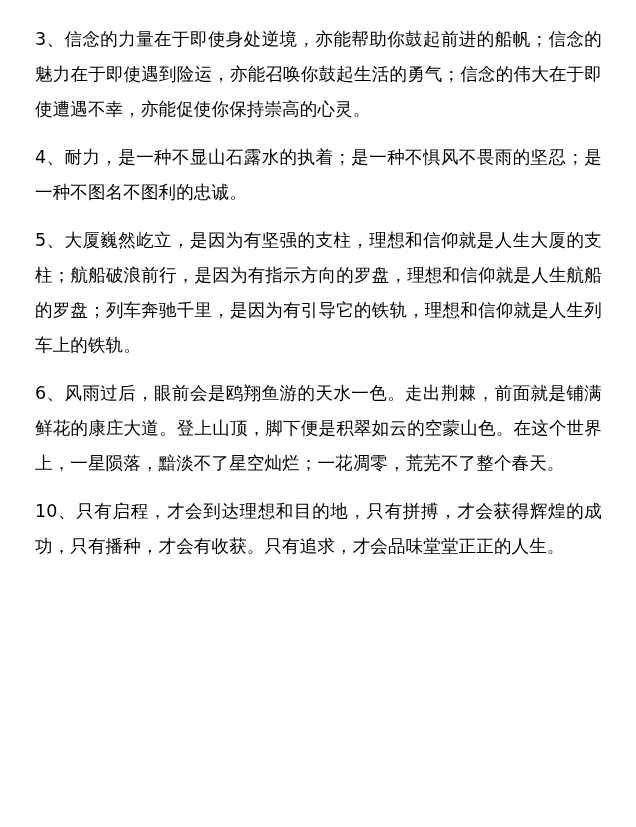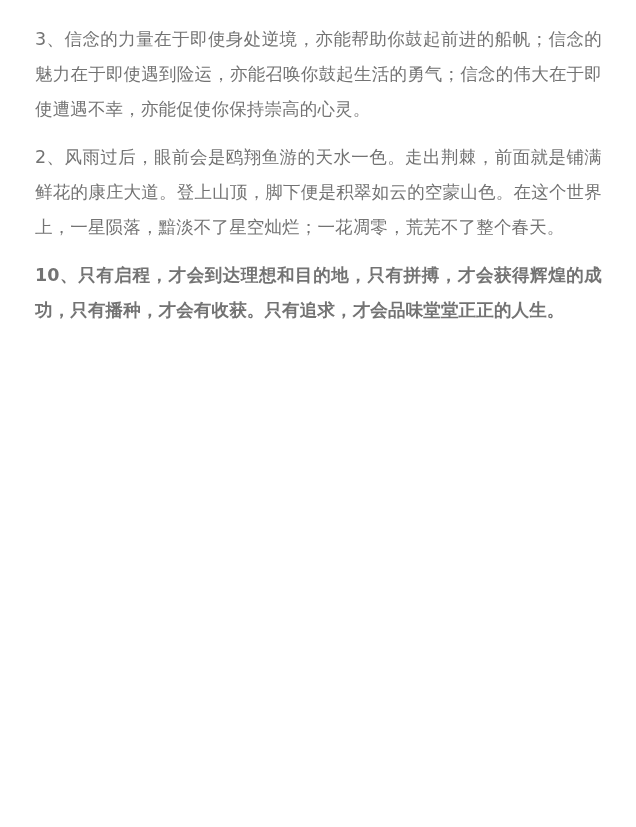--- a/index.html
+++ b/index.html
@@ -15,34 +15,35 @@
   }
   #article {
     box-sizing: border-box;
     width: 636px;
     height: 827px;
     padding: 22px 34px 10px 35px;
     background: #ffffff;
   }
   .para {
     margin: 0 0 13px 0;
-    color: #737373;
+    color: #000000;
     font-size: 17.5px;
     line-height: 35px;
     letter-spacing: 0.15px;
     text-align: justify;
     text-justify: inter-ideograph;
     word-break: break-all;
     -webkit-font-smoothing: antialiased;
   }
   .para:last-child {
     margin-bottom: 0;
-    font-weight: bold;
   }
 </style>
 </head>
 <body>
 
 <div id="article">
   <p class="para">3、信念的力量在于即使身处逆境，亦能帮助你鼓起前进的船帆；信念的魅力在于即使遇到险运，亦能召唤你鼓起生活的勇气；信念的伟大在于即使遭遇不幸，亦能促使你保持崇高的心灵。</p>
-  <p class="para">2、风雨过后，眼前会是鸥翔鱼游的天水一色。走出荆棘，前面就是铺满鲜花的康庄大道。登上山顶，脚下便是积翠如云的空蒙山色。在这个世界上，一星陨落，黯淡不了星空灿烂；一花凋零，荒芜不了整个春天。</p>
+  <p class="para">4、耐力，是一种不显山石露水的执着；是一种不惧风不畏雨的坚忍；是一种不图名不图利的忠诚。</p>
+  <p class="para">5、大厦巍然屹立，是因为有坚强的支柱，理想和信仰就是人生大厦的支柱；航船破浪前行，是因为有指示方向的罗盘，理想和信仰就是人生航船的罗盘；列车奔驰千里，是因为有引导它的铁轨，理想和信仰就是人生列车上的铁轨。</p>
+  <p class="para">6、风雨过后，眼前会是鸥翔鱼游的天水一色。走出荆棘，前面就是铺满鲜花的康庄大道。登上山顶，脚下便是积翠如云的空蒙山色。在这个世界上，一星陨落，黯淡不了星空灿烂；一花凋零，荒芜不了整个春天。</p>
   <p class="para">10、只有启程，才会到达理想和目的地，只有拼搏，才会获得辉煌的成功，只有播种，才会有收获。只有追求，才会品味堂堂正正的人生。</p>
 </div>
 
 </body></html>

